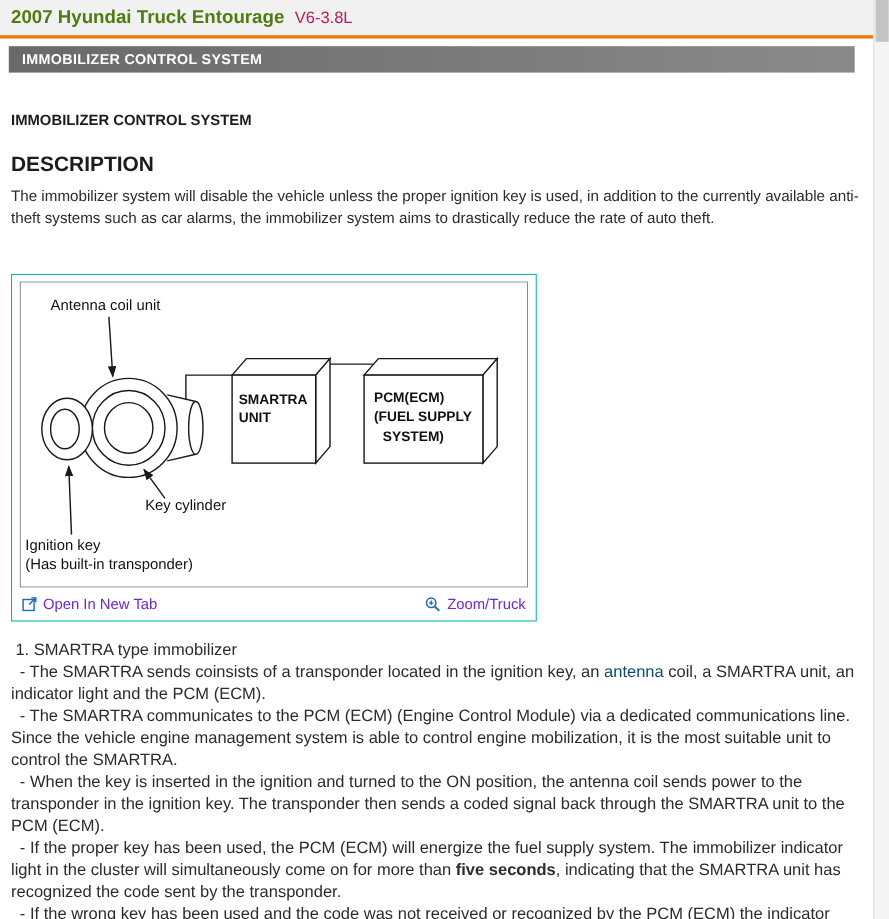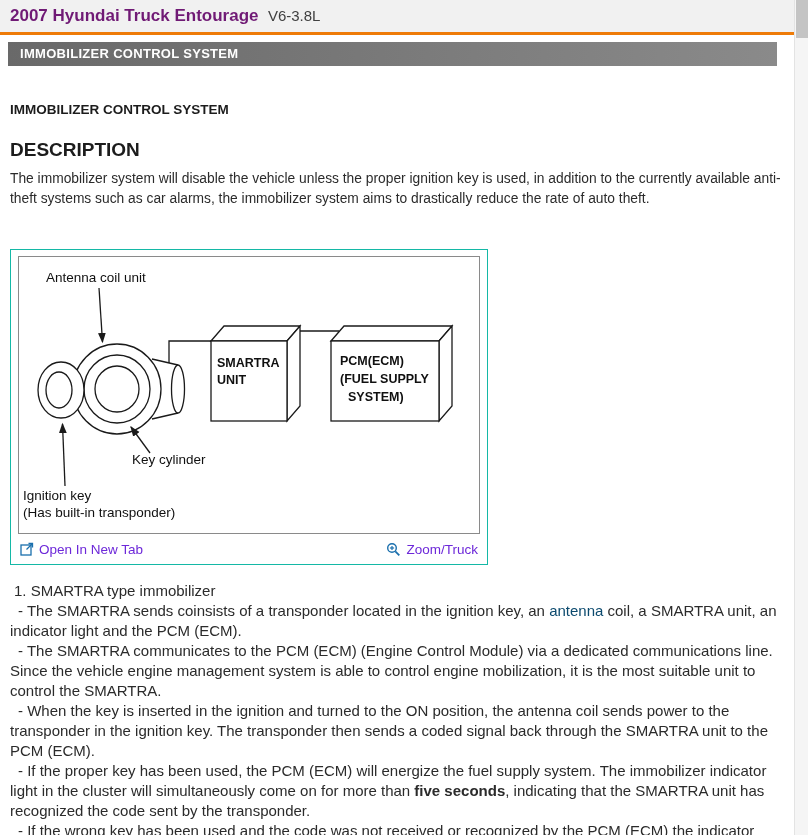--- a/index.html
+++ b/index.html
@@ -7,22 +7,22 @@
   body { font-family:"Liberation Sans", sans-serif; color:#2b2b2b; width:808px; }
 
   .page { width:794px; }
 
   header.vehicle-header {
     background:#f1f1f1;
     border-bottom:3px solid #ee7b08;
     padding:6px 10px 5px 10px;
     height:35px;
   }
-  .vehicle-title { font-size:17px; font-weight:bold; color:#701a75; }
-  .vehicle-engine { font-size:15px; color:#404040; margin-left:5px; }
+  .vehicle-title { font-size:17px; font-weight:bold; color:#4d7c0f; }
+  .vehicle-engine { font-size:15px; color:#be185d; margin-left:5px; }
 
   .graybar {
     margin:7px 0 0 8px;
     width:769px; height:24px; line-height:24px;
     background:linear-gradient(90deg,#696969,#8a8a8a);
     color:#ffffff; font-size:13px; font-weight:bold;
     padding-left:12px; letter-spacing:0.3px;
   }
 
   .content { padding:0 10px; }

